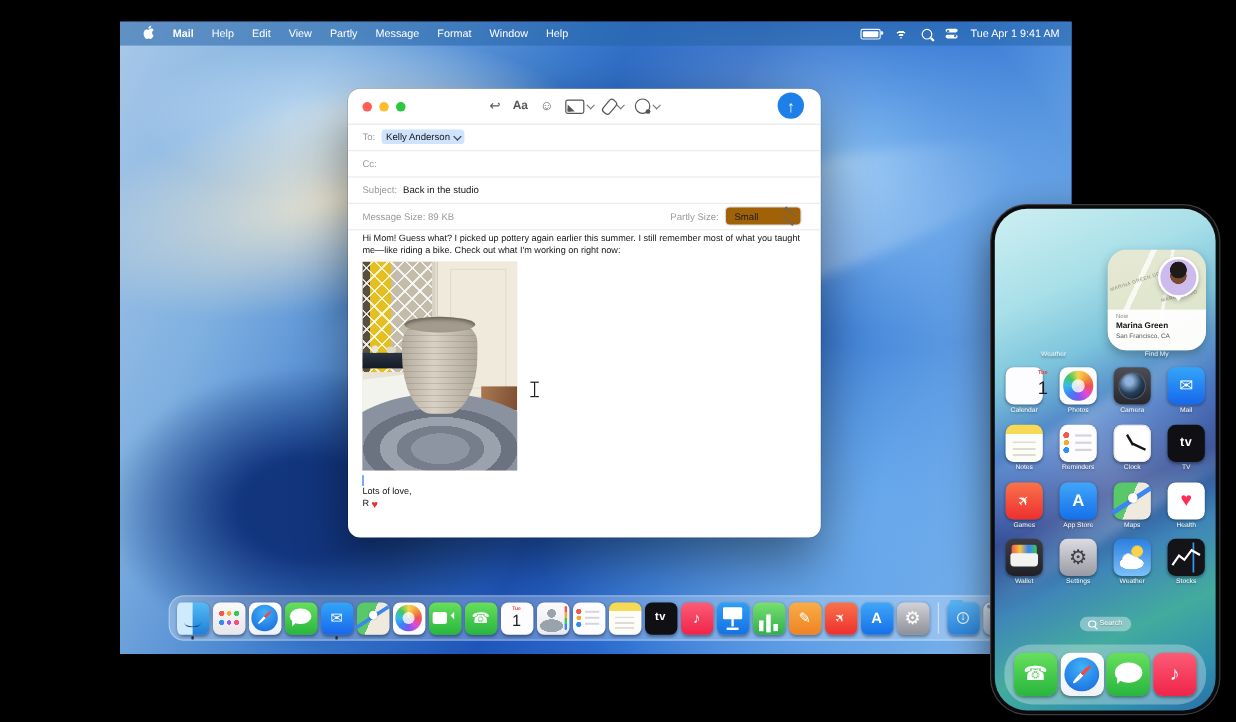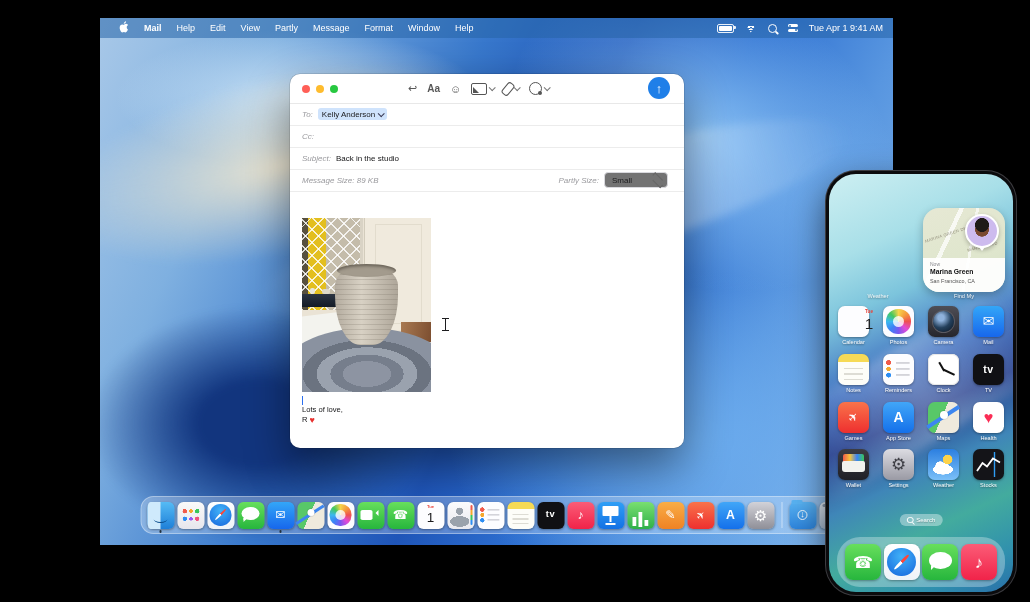--- a/index.html
+++ b/index.html
@@ -50,27 +50,27 @@
   .tb-undo{font-size:11px;} .tb-aa{font-size:10px;font-weight:600;} .tb-emoji{font-size:11px;}
   .chev{width:4px;height:4px;border-right:1.2px solid #777;border-bottom:1.2px solid #777;transform:rotate(45deg) translateY(-1px);}
   .pic-ic{width:14px;height:10px;border:1.2px solid #555;border-radius:2px;position:relative;}
   .pic-ic::after{content:"";position:absolute;left:1px;bottom:1px;border:3px solid transparent;border-bottom-color:#555;border-left-color:#555;width:0;height:0;}
   .clip-ic{width:6px;height:12px;border:1.2px solid #555;border-radius:3px;transform:rotate(40deg);}
   .opt-ic{width:11px;height:11px;border:1.2px solid #555;border-radius:50%;position:relative;}
   .opt-ic::after{content:"";position:absolute;right:-1px;bottom:-1px;width:4px;height:4px;border-radius:50%;background:#555;}
   .send-btn{position:absolute;right:14px;top:3px;width:22px;height:22px;border-radius:50%;background:#1f7fe8;
     color:#fff;display:flex;align-items:center;justify-content:center;font-size:13px;font-weight:700;}
   .frow{position:absolute;left:0;width:100%;height:22px;display:flex;align-items:center;border-bottom:1px solid #ececec;font-size:8px;}
-  .flabel{color:#9a9a9e;padding-left:12px;font-style:italic;}
+  .flabel{color:#9a9a9e;padding-left:12px;}
   .r-to{top:29px;} .r-cc{top:51px;} .r-subj{top:73px;} .r-size{top:95px;}
   .token{margin-left:5px;background:#cfe3fc;border-radius:3px;padding:1.5px 4px;color:#18181a;display:flex;align-items:center;gap:3px;}
   .token .chev{border-color:#3a3a55;}
   .fvalue{color:#151517;margin-left:5px;}
   .isize{margin-left:auto;display:flex;align-items:center;gap:5px;padding-right:16px;}
-  .select{width:62px;height:14px;background:#737373;border:1px solid #d9d9de;border-radius:4px;display:flex;align-items:center;color:#1b1b1d;}
+  .select{width:62px;height:14px;background:#a16207;border:1px solid #d9d9de;border-radius:4px;display:flex;align-items:center;color:#1b1b1d;}
   .select span{padding-left:7px;}
   .stepper{margin-left:auto;margin-right:4px;display:flex;flex-direction:column;gap:1px;}
   .st-up,.st-dn{width:3.4px;height:3.4px;border-right:1.1px solid #666;border-bottom:1.1px solid #666;}
   .st-up{transform:rotate(-135deg);} .st-dn{transform:rotate(45deg);}
   .mbody{position:absolute;left:12px;top:120px;width:372px;color:#151517;font-size:7.6px;line-height:1.28;}
   .photo{position:absolute;left:12px;top:144px;width:129px;height:174px;background:#eae3d5;overflow:hidden;}
   .ph-window{position:absolute;left:0;top:0;width:58px;height:92px;border-right:3px solid #d9d3c5;background:
     repeating-linear-gradient(45deg,rgba(255,255,255,.8) 0 1.4px,transparent 1.4px 9px),
     repeating-linear-gradient(-45deg,rgba(255,255,255,.8) 0 1.4px,transparent 1.4px 9px),
     linear-gradient(90deg,#57503f 0 6px,#e3bf1f 6px 24px,#c4bcaa 24px);}
@@ -360,20 +360,21 @@
         <span class="select">
           <span>Small</span>
           <span class="stepper">
               <span class="st-up"></span>
               <span class="st-dn"></span>
             </span>
         </span>
       </span>
     </div>
 
+    <div class="mbody">Hi Mom! Guess what? I picked up pottery again earlier this summer. I still remember most of what you taught me—like riding a bike. Check out what I'm working on right now:</div>
 
     <div class="photo">
       <div class="ph-door"></div>
       <div class="ph-window"></div>
       <div class="ph-mantel"></div>
       <div class="ph-floor"></div>
       <div class="ph-pan"></div>
       <div class="ph-wheel"></div>
       <div class="ph-pot"></div>
     </div>

